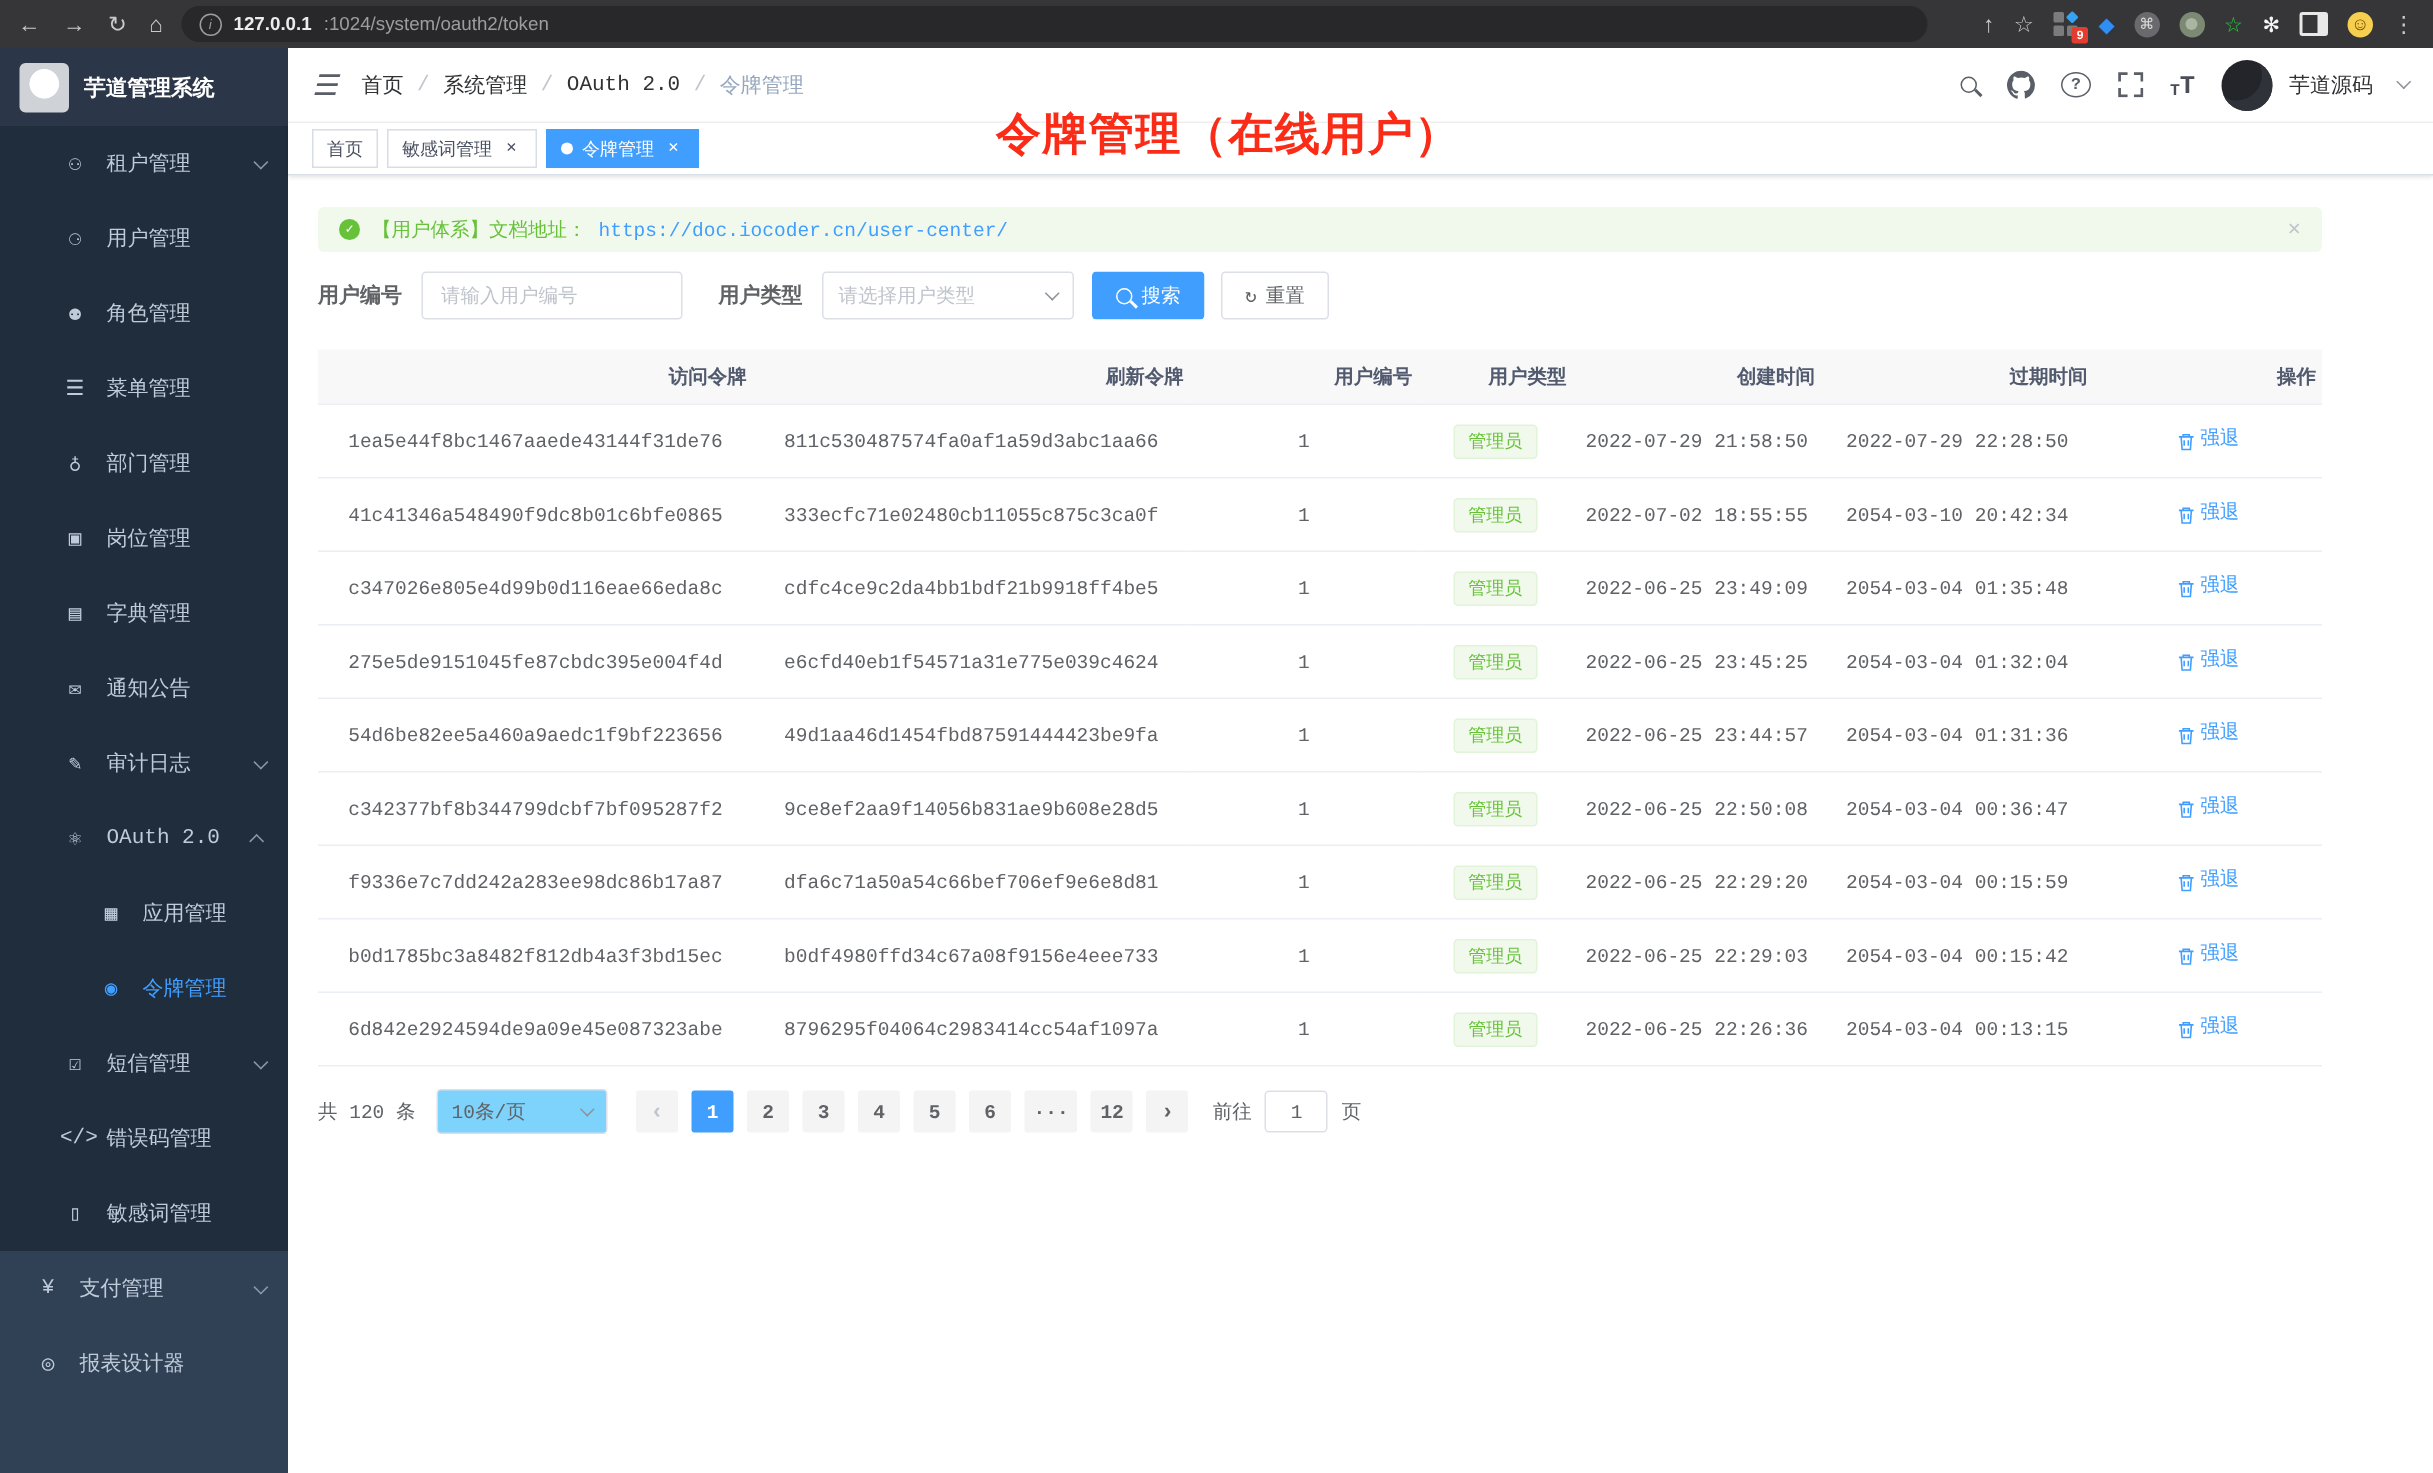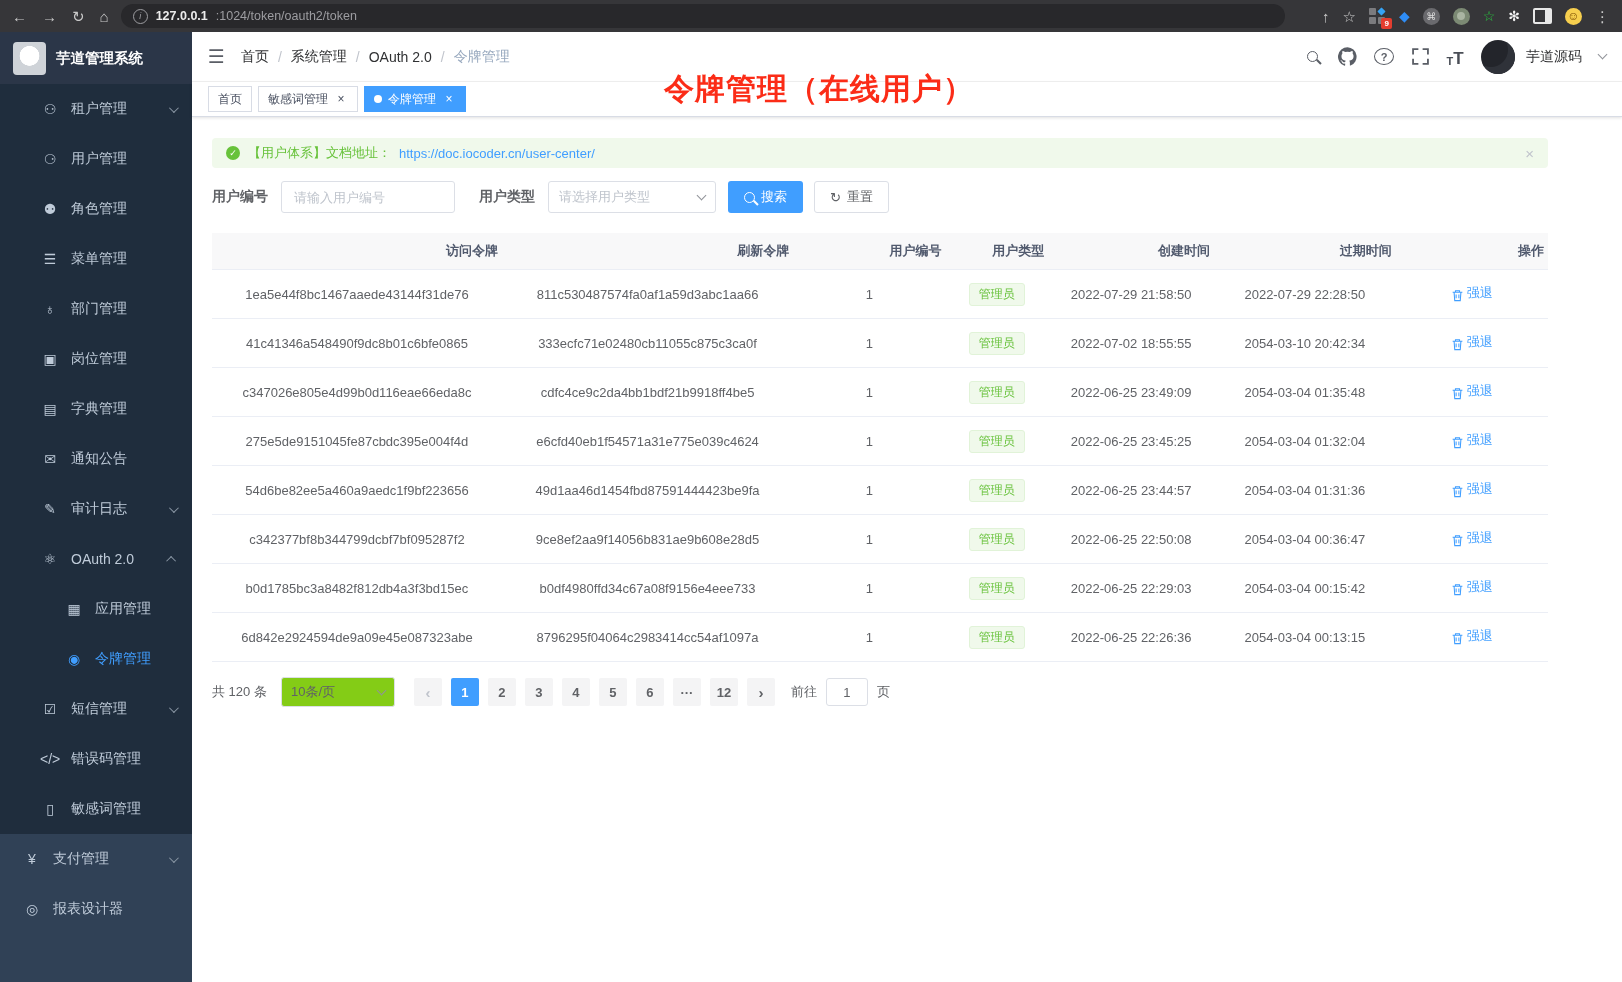--- a/index.html
+++ b/index.html
@@ -22,21 +22,21 @@
   .circ{width:17px;height:17px;border-radius:50%;display:flex;align-items:center;justify-content:center;font-size:10px;color:#ddd;cursor:pointer;}
   .circ.dark1{background:#6a6a6e;}
   .circ.olive{background:#7c8a74;}
   .circ.olive::after{content:"";width:8px;height:8px;border-radius:50%;background:#aab5a2;}
   .greenstar{color:#27c93f;font-size:14px;}
   .flower{color:#f5f5f5;font-size:14px;}
   .panel-ico{width:15px;height:12px;border:2px solid #e8e8e8;border-radius:2px;position:relative;cursor:pointer;}
   .panel-ico i{position:absolute;top:0;right:0;bottom:0;width:5px;background:#e8e8e8;}
   .circ.emoji{background:#f7cf4e;color:#7a4b00;font-size:12px;}
   
-  .app{display:flex;height:950px;}
+  .app{display:flex;height:950px;font-family:Liberation Mono, monospace;}
   .sidebar{width:192px;background:#304156;flex-shrink:0;display:flex;flex-direction:column;}
   .logo-row{height:52px;background:#2b3648;display:flex;align-items:center;gap:10px;padding:0 13px;cursor:pointer;}
   .logo-img{width:33px;height:33px;border-radius:4px;flex-shrink:0;
             background:radial-gradient(circle at 50% 42%,#ffffff 0 38%,#cfd3d8 40%);}
   .logo-title{color:#fff;font-size:14.5px;font-weight:700;white-space:nowrap;}
   .menu{display:flex;flex-direction:column;}
   .dark-block{background:#1f2d3d;}
   .menu-item{height:50px;display:flex;align-items:center;padding:0 16px 0 40px;color:#bfcbd9;font-size:14px;cursor:pointer;box-sizing:border-box;}
   .menu:not(.dark-block) .menu-item{padding-left:22px;}
   .menu-item.is-child{padding-left:64px;}
@@ -97,21 +97,21 @@
   .grid{width:100%;border-collapse:collapse;margin-top:20px;table-layout:fixed;}
   .grid col.c1{width:21.7%}.grid col.c2{width:21.8%}.grid col.c3{width:11.4%}
   .grid col.c4{width:7.7%}.grid col.c5{width:12.4%}.grid col.c6{width:13.6%}
   .th{height:36px;background:#f8f8f9;color:#515a6e;font-size:13px;font-weight:700;text-align:right;border-bottom:1px solid #ebeef5;padding:0 4px;}
   .td{height:48px;text-align:center;font-size:13px;color:#606266;border-bottom:1px solid #ebeef5;padding:0 4px;white-space:nowrap;overflow:hidden;}
   .tag-success{display:inline-block;background:#f0f9eb;border:1px solid #e1f3d8;color:#67c23a;font-size:12px;padding:2px 9px;border-radius:3px;}
   .op-link{color:#409eff;text-decoration:none;display:inline-flex;align-items:flex-end;gap:3px;font-size:13px;cursor:pointer;}
   
   .pagination{display:flex;align-items:center;margin-top:15px;font-size:13px;color:#606266;gap:9px;}
   .pg-total{margin-right:5px;}
-  .pg-size{width:94px;height:28px;border:1px solid #dcdfe6;border-radius:3px;display:flex;align-items:center;justify-content:space-between;padding:0 9px;background:#84cc16;color:#606266;margin-right:10px;cursor:pointer;}
+  .pg-size{width:94px;height:28px;border:1px solid #dcdfe6;border-radius:3px;display:flex;align-items:center;justify-content:space-between;padding:0 9px;background:#7dd3fc;color:#606266;margin-right:10px;cursor:pointer;}
   .pg-pages{display:inline-flex;gap:9px;}
   .pg-btn{min-width:28px;height:28px;background:#f4f4f5;border:none;border-radius:2px;font-size:13px;color:#606266;font-weight:600;cursor:pointer;font-family:inherit;padding:0 6px;}
   .pg-btn.is-active{background:#409eff;color:#fff;}
   .pg-prev{color:#c0c4cc;font-size:15px;}
   .pg-next{font-size:15px;}
   .pg-goto-label{margin-left:7px;}
   .pg-goto{width:42px;height:28px;border:1px solid #dcdfe6;border-radius:3px;text-align:center;font-size:13px;color:#606266;outline:none;font-family:inherit;box-sizing:border-box;}
 </style>
 </head>
 <body>
@@ -121,21 +121,21 @@
   <div class="chrome">
     <div class="chrome-left">
       <i class="cicon">←</i>
       <i class="cicon">→</i>
       <i class="cicon">↻</i>
       <i class="cicon">⌂</i>
     </div>
     <div class="url-bar">
       <i class="info-badge">i</i>
       <span class="url-host">127.0.0.1</span>
-      <span class="url-rest">:1024/token/oauth2/token</span>
+      <span class="url-rest">:1024/system/oauth2/token</span>
     </div>
     <div class="chrome-right">
       <i class="cicon">↑</i>
       <i class="cicon">☆</i>
       <span class="ext-grid">
         <i class="sq"></i>
           <i class="sq blue"></i>
           <i class="sq"></i>
           <i class="sq"></i>
         <b class="ext-badge">9</b>
@@ -501,20 +501,38 @@
                 <td class="td">
                   <a class="op-link">
                     <svg width="13" height="13" viewBox="0 0 16 16" fill="none" stroke="currentColor" stroke-width="1.3">
                       <path d="M2 4h12M5.5 4V2.2h5V4M3.8 4l.8 10.3h6.8L12.2 4M6.3 6.8v4.5M9.7 6.8v4.5"></path>
                     </svg>
                     <span>强退</span>
                   </a>
                 </td>
               </tr>
 
+              <tr class="grid-row">
+                <td class="td">f9336e7c7dd242a283ee98dc86b17a87</td>
+                <td class="td">dfa6c71a50a54c66bef706ef9e6e8d81</td>
+                <td class="td">1</td>
+                <td class="td">
+                  <span class="tag-success">管理员</span>
+                </td>
+                <td class="td">2022-06-25 22:29:20</td>
+                <td class="td">2054-03-04 00:15:59</td>
+                <td class="td">
+                  <a class="op-link">
+                    <svg width="13" height="13" viewBox="0 0 16 16" fill="none" stroke="currentColor" stroke-width="1.3">
+                      <path d="M2 4h12M5.5 4V2.2h5V4M3.8 4l.8 10.3h6.8L12.2 4M6.3 6.8v4.5M9.7 6.8v4.5"></path>
+                    </svg>
+                    <span>强退</span>
+                  </a>
+                </td>
+              </tr>
 
               <tr class="grid-row">
                 <td class="td">b0d1785bc3a8482f812db4a3f3bd15ec</td>
                 <td class="td">b0df4980ffd34c67a08f9156e4eee733</td>
                 <td class="td">1</td>
                 <td class="td">
                   <span class="tag-success">管理员</span>
                 </td>
                 <td class="td">2022-06-25 22:29:03</td>
                 <td class="td">2054-03-04 00:15:42</td>

